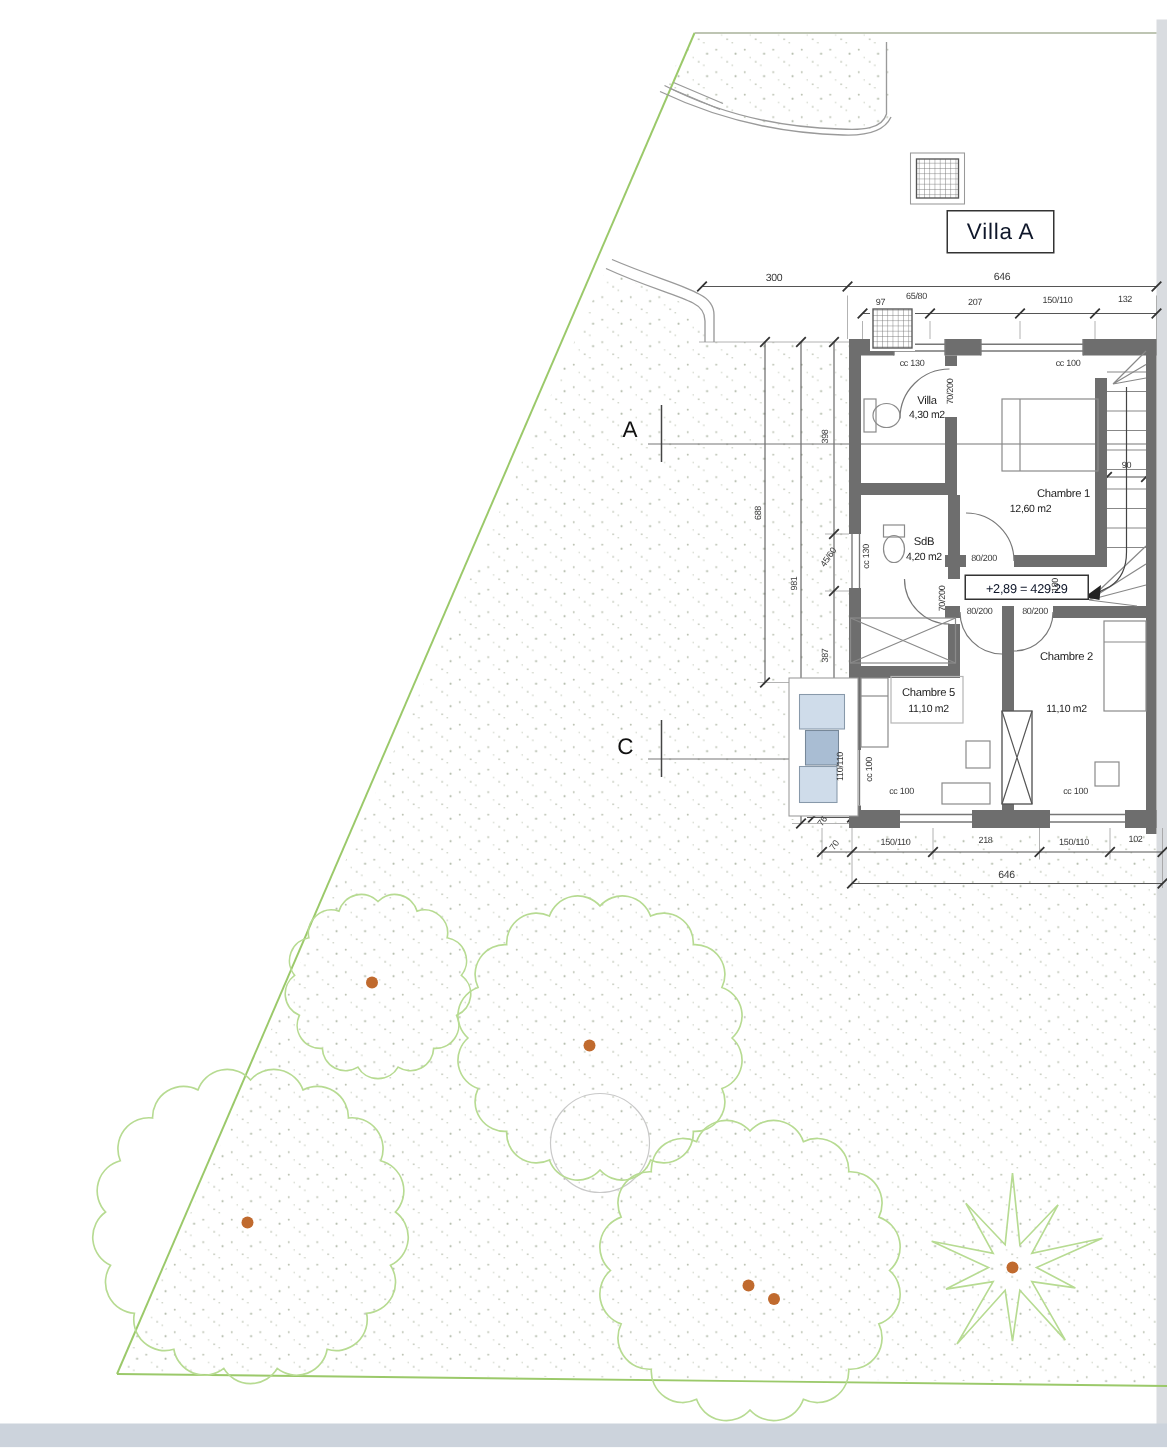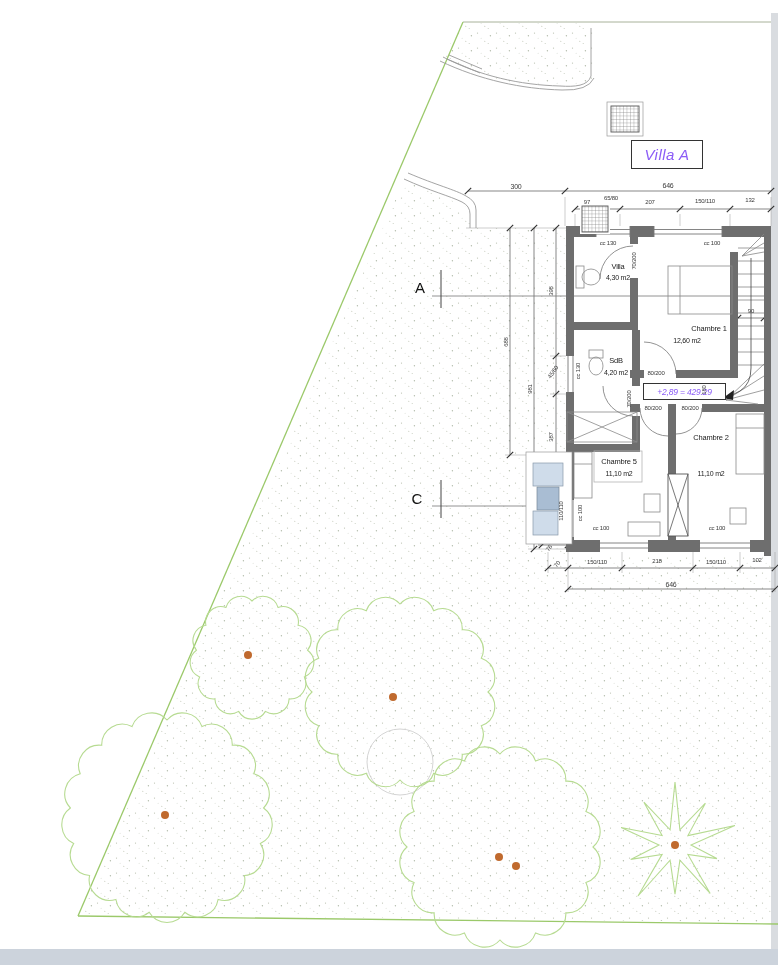--- a/index.html
+++ b/index.html
@@ -9,21 +9,21 @@
   #labels{position:absolute;left:0;top:0;width:778px;height:965px;}
   .lbl{position:absolute;transform:translate(-50%,-50%);font-size:7px;line-height:1;
        color:#3a3a3a;white-space:nowrap;letter-spacing:-0.2px;}
   .xs{font-size:6px;}
   .v{transform:translate(-50%,-50%) rotate(-90deg);}
   .d{transform:translate(-50%,-50%) rotate(-55deg);}
   .room{font-size:7.5px;color:#222;}
   .area{font-size:7px;color:#222;}
   .big{font-size:15px;color:#111;font-weight:500;transform:translate(-50%,-50%);}
   .boxed{position:absolute;border:1px solid #333;background:#fff;display:flex;
-         align-items:center;justify-content:center;color:#8b5cf6;font-style:italic;}
+         align-items:center;justify-content:center;color:#0f172a;}
   #villa-box{left:631px;top:140px;width:70px;height:27px;font-size:15px;letter-spacing:.5px;}
   #level-box{left:643px;top:383px;width:81px;height:15px;font-size:8.5px;letter-spacing:-0.2px;text-align:center;}
 </style>
 </head>
 <body>
 
 <div id="stage">
 <svg id="base" width="778" height="965" viewBox="0 0 778 965">
   <defs>
     <pattern id="stipple" width="19" height="15" patternUnits="userSpaceOnUse">

